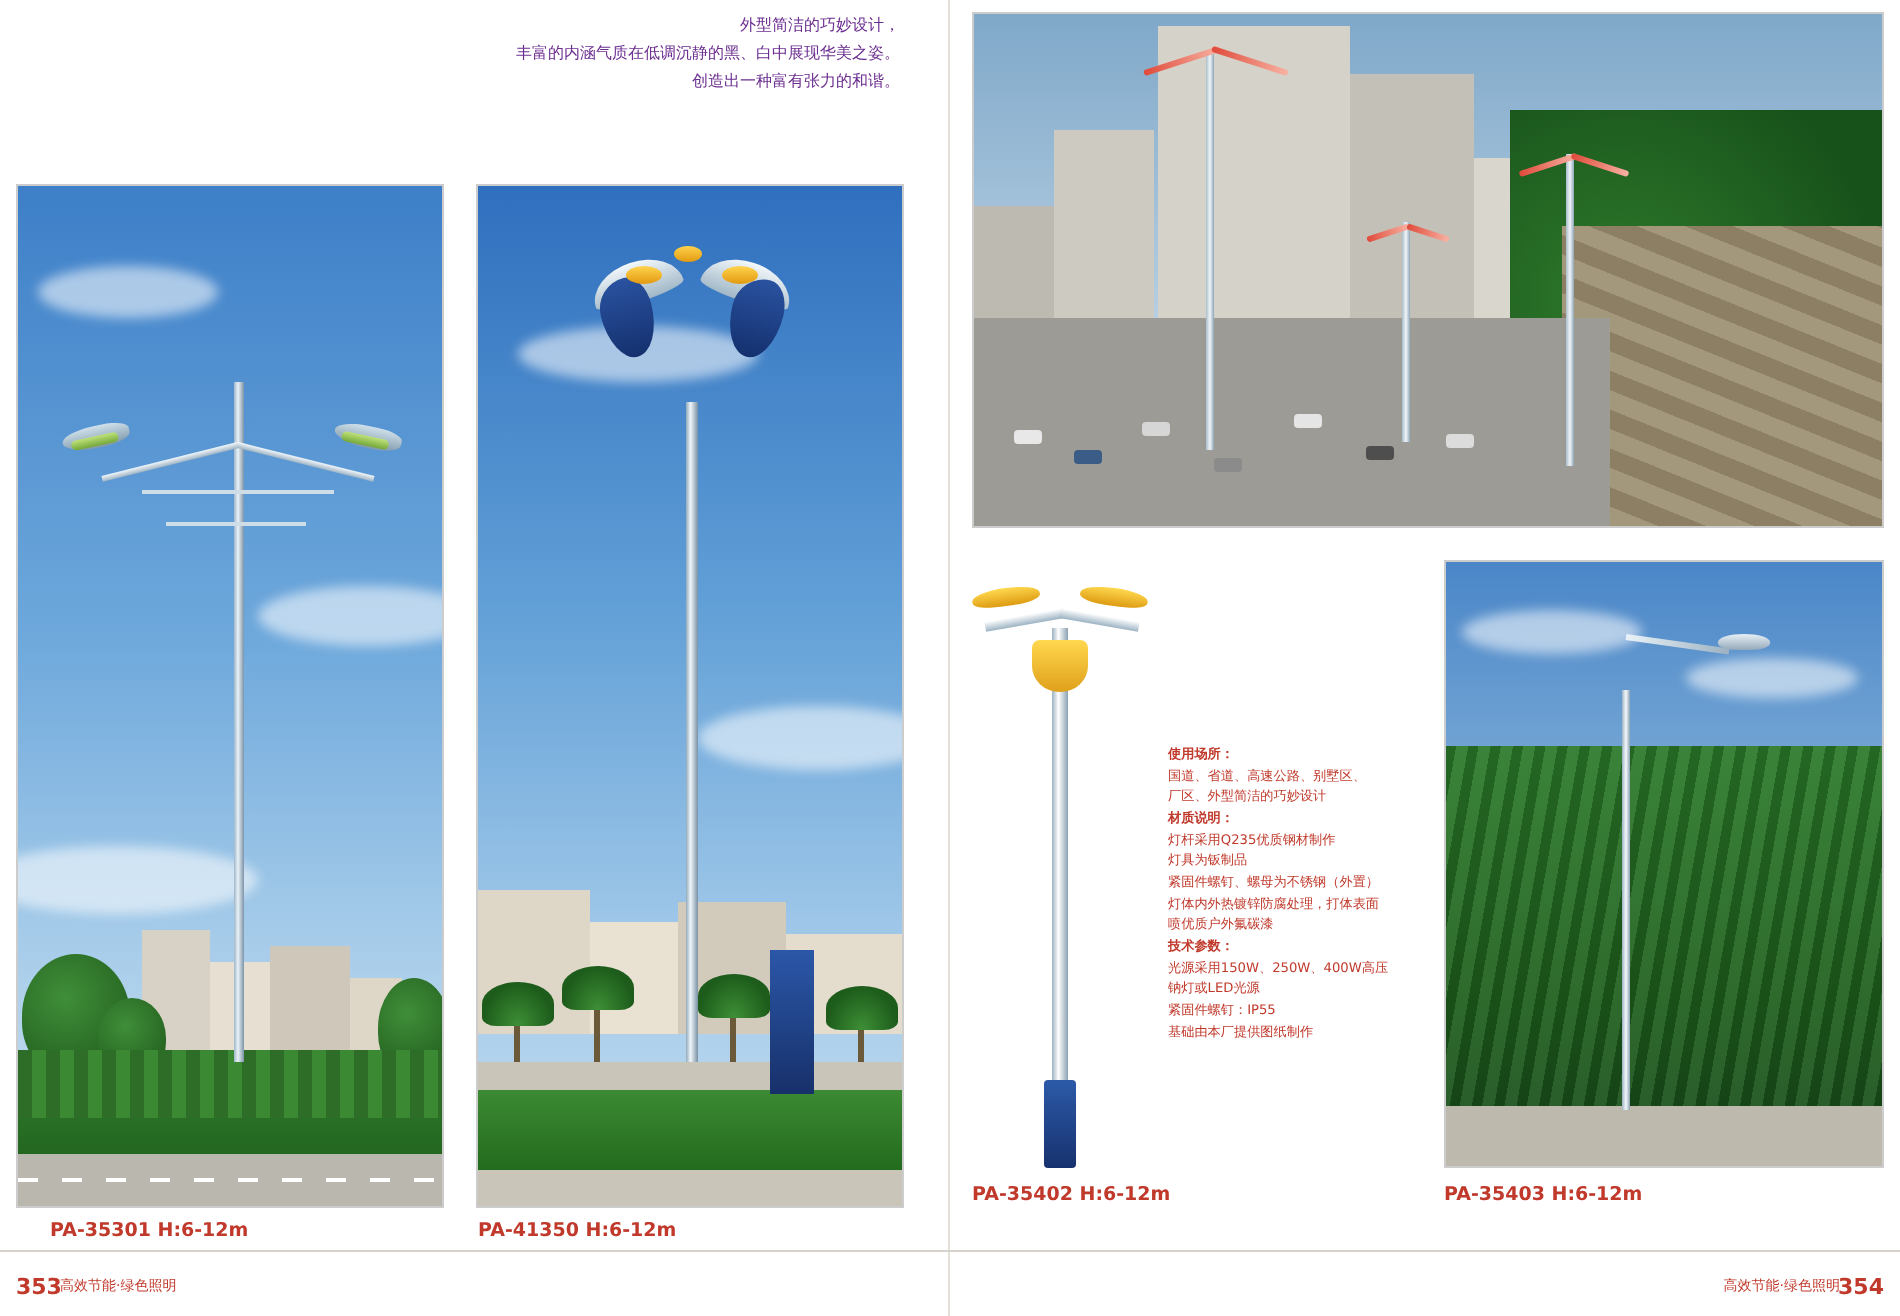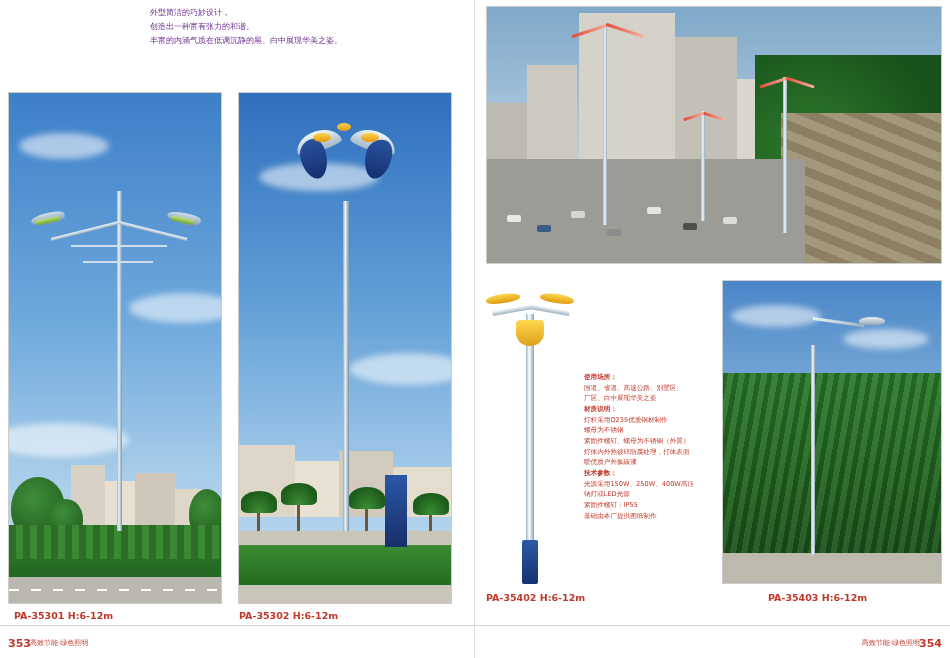--- a/index.html
+++ b/index.html
@@ -9,21 +9,21 @@
     background:#ffffff;
     font-family:"DejaVu Sans","Liberation Sans",sans-serif;
     position:relative;
     overflow:hidden;
   }
   .page { position:absolute; inset:0; }
 
   
   .poem {
     position:absolute; left:150px; top:6px; width:300px;
-    color:#6b2d8f; font-size:8px; line-height:1.75; text-align:left;
+    color:#6b2d8f; font-size:8px; line-height:1.75; text-align:right;
   }
   .poem div { white-space:nowrap; }
 
   
   .photo { position:absolute; overflow:hidden; }
   .cap { position:absolute; font-size:9.5px; font-weight:bold; color:#c0392b; white-space:nowrap; }
   .cap .tech { color:#1b4f9c; font-weight:bold; font-size:7.5px; }
 
   
   .sky { position:absolute; inset:0; background:linear-gradient(#3d7fc8 0%, #6fa9dc 45%, #a8cdea 75%, #cfe3f2 100%); }
@@ -127,22 +127,22 @@
   .ptxt { position:absolute; bottom:10px; font-size:7px; color:#c0392b; }
   .spine { position:absolute; left:474px; top:0; bottom:0; width:1px; background:#e4e0d8; }
 </style>
 </head>
 <body>
 
 <div class="page">
 
   <div class="poem">
     <div>外型简洁的巧妙设计，</div>
+    <div>丰富的内涵气质在低调沉静的黑、白中展现华美之姿。</div>
     <div>创造出一种富有张力的和谐。</div>
-    <div>丰富的内涵气质在低调沉静的黑、白中展现华美之姿。</div>
   </div>
 
   <div class="spine"></div>
 
   <div class="photo" id="p35301">
     <div class="sky"></div>
     <div class="cloud" style="left:10px;top:40px;width:90px;height:26px;"></div>
     <div class="cloud" style="left:120px;top:200px;width:110px;height:30px;"></div>
     <div class="cloud" style="left:-20px;top:330px;width:140px;height:34px;"></div>
 
@@ -164,21 +164,21 @@
     <div class="armR"></div>
     <div class="brace" style="left:62px;top:152px;width:96px;transform:rotate(0deg);"></div>
     <div class="brace" style="left:74px;top:168px;width:70px;"></div>
     <div class="head l">
         <div class="glass"></div>
       </div>
     <div class="head r">
         <div class="glass"></div>
       </div>
   </div>
-  <div class="cap" style="left:14px;top:610px;">PA-35301 H:6-12m</div>
+  <div class="cap" style="left:25px;top:610px;">PA-35301 H:6-12m</div>
 
   <div class="photo" id="p35302">
     <div class="sky2"></div>
     <div class="cloud" style="left:20px;top:70px;width:120px;height:28px;"></div>
     <div class="cloud" style="left:110px;top:260px;width:120px;height:32px;"></div>
 
     <div class="bldg" style="left:0px;width:56px;height:72px;"></div>
     <div class="bldg" style="left:56px;width:44px;height:56px;background:#e9e2d2;"></div>
     <div class="bldg" style="left:100px;width:54px;height:66px;background:#d2cbbc;"></div>
     <div class="bldg" style="left:154px;width:58px;height:50px;background:#e4ddcd;"></div>
@@ -194,21 +194,21 @@
 
     <div class="pole"></div>
     <div class="petal" style="left:56px;top:38px;transform:rotate(-18deg);"></div>
     <div class="petal" style="left:112px;top:38px;transform:rotate(18deg);"></div>
     <div class="petalblue" style="left:62px;top:46px;transform:rotate(-14deg);"></div>
     <div class="petalblue" style="left:126px;top:46px;transform:rotate(14deg);"></div>
     <div class="yellow" style="left:74px;top:40px;"></div>
     <div class="yellow" style="left:122px;top:40px;"></div>
     <div class="yellow" style="left:98px;top:30px;width:14px;height:8px;"></div>
   </div>
-  <div class="cap" style="left:239px;top:610px;">PA-35302 H:6-12m</div>
+  <div class="cap" style="left:239px;top:610px;">PA-41350 H:6-12m</div>
 
   <div class="photo" id="p35401">
     <div class="sky" style="background:linear-gradient(#7fa8c9 0%,#b7cfe2 60%,#d6e5ef 100%);"></div>
 
     <div class="tower" style="left:92px;top:6px;width:96px;height:190px;background:#d5d2c9;"></div>
     <div class="tower" style="left:188px;top:30px;width:62px;height:166px;background:#c3c0b7;"></div>
     <div class="tower" style="left:40px;top:58px;width:50px;height:136px;background:#cdcac1;"></div>
     <div class="tower" style="left:0px;top:96px;width:40px;height:100px;background:#bdbab2;"></div>
     <div class="tower" style="left:250px;top:72px;width:44px;height:120px;background:#d9d6cd;"></div>
 
@@ -245,45 +245,45 @@
     <div class="crossR" style="left:44px;width:40px;transform:rotate(10deg);transform-origin:left center;"></div>
     <div class="lamp" style="left:0px;top:14px;transform:rotate(-8deg);"></div>
     <div class="lamp" style="left:54px;top:14px;transform:rotate(8deg);"></div>
     <div style="position:absolute;left:30px;top:40px;width:28px;height:26px;background:linear-gradient(#ffd84f,#e0a01a);border-radius:4px 4px 50% 50%;"></div>
   </div>
   <div class="cap" style="left:486px;top:592px;text-align:center;">PA-35402 H:6-12m</div>
 
   <div class="spec">
     <div class="hd">使用场所：</div>
     <div class="bd">国道、省道、高速公路、别墅区、</div>
-    <div class="bd">厂区、白中展现华美之姿</div>
+    <div class="bd">厂区、外型简洁的巧妙设计</div>
     <div class="hd">材质说明：</div>
     <div class="bd">灯杆采用Q235优质钢材制作</div>
-    <div class="bd">螺母为不锈钢</div>
+    <div class="bd">灯具为钣制品</div>
     <div class="bd">紧固件螺钉、螺母为不锈钢（外置）</div>
     <div class="bd">灯体内外热镀锌防腐处理，打体表面</div>
     <div class="bd">喷优质户外氟碳漆</div>
     <div class="hd">技术参数：</div>
     <div class="bd">光源采用150W、250W、400W高压</div>
     <div class="bd">钠灯或LED光源</div>
     <div class="bd">紧固件螺钉：IP55</div>
     <div class="bd">基础由本厂提供图纸制作</div>
   </div>
 
   <div class="photo" id="p35403">
     <div class="sky" style="background:linear-gradient(#4a86c8 0%,#8fbadd 55%,#cfe3f2 100%);"></div>
     <div class="cloud" style="left:8px;top:24px;width:90px;height:22px;"></div>
     <div class="cloud" style="left:120px;top:48px;width:86px;height:20px;"></div>
     <div class="vine"></div>
     <div class="walk"></div>
     <div class="pole"></div>
     <div class="arm"></div>
     <div class="lamp"></div>
   </div>
-  <div class="cap" style="left:722px;top:592px;margin-left:46px;">PA-35403 H:6-12m</div>
+  <div class="cap" style="left:722px;top:592px;">PA-35403 H:6-12m</div>
 
   <div class="footrule"></div>
   <div class="pnum" style="left:8px;">353</div>
   <div class="ptxt" style="left:30px;">高效节能·绿色照明</div>
   <div class="pnum" style="right:8px;">354</div>
   <div class="ptxt" style="right:30px;">高效节能·绿色照明</div>
 
 </div>
 
 </body></html>

